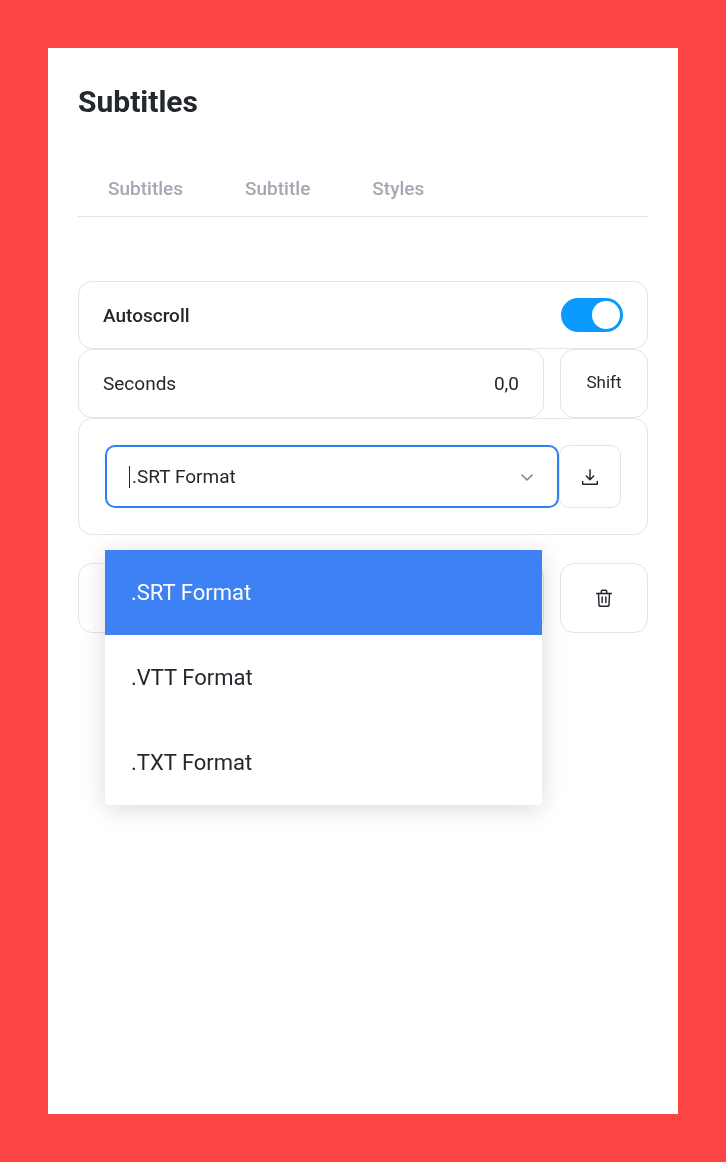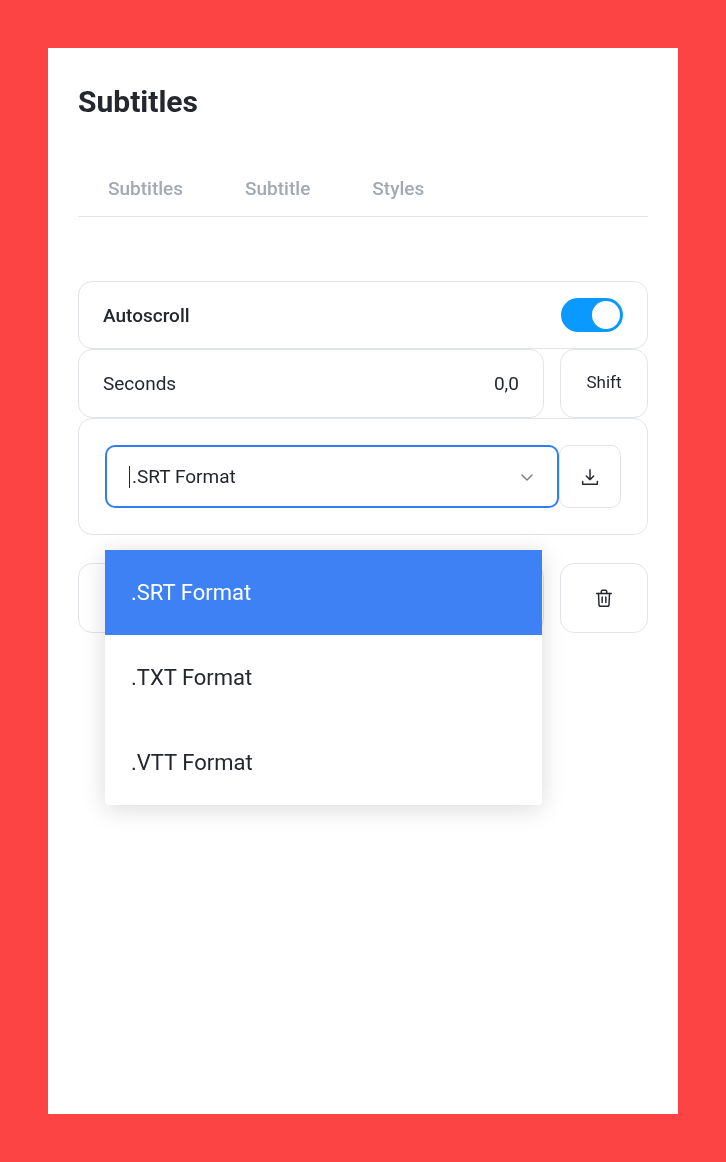--- a/index.html
+++ b/index.html
@@ -295,22 +295,22 @@
       <span>
         <svg width="22" height="22" viewBox="0 0 24 24" fill="none">
           <path d="M12 4 L12 15 M12 15 L8 11 M12 15 L16 11" stroke="#24282e" stroke-width="1.6" stroke-linecap="round" stroke-linejoin="round"></path>
           <path d="M4 17 L4 20 L20 20 L20 17" stroke="#24282e" stroke-width="1.6" stroke-linecap="round" stroke-linejoin="round"></path>
         </svg>
       </span>
     </button>
 
     <div class="dropdown">
       <div class="dropdown-item selected">.SRT Format</div>
+      <div class="dropdown-item">.VTT Format</div>
       <div class="dropdown-item">.TXT Format</div>
-      <div class="dropdown-item">.VTT Format</div>
     </div>
   </div>
 
   <div class="delete-row">
     <div class="spacer-box"></div>
     <button class="delete-btn">
       <span>
         <svg width="22" height="24" viewBox="0 0 24 24" fill="none">
           <path d="M4 7 L20 7" stroke="#24282e" stroke-width="1.6" stroke-linecap="round"></path>
           <path d="M9 7 L9 5 C9 4 9.5 3.5 10.5 3.5 L13.5 3.5 C14.5 3.5 15 4 15 5 L15 7" stroke="#24282e" stroke-width="1.6" stroke-linecap="round" stroke-linejoin="round"></path>

